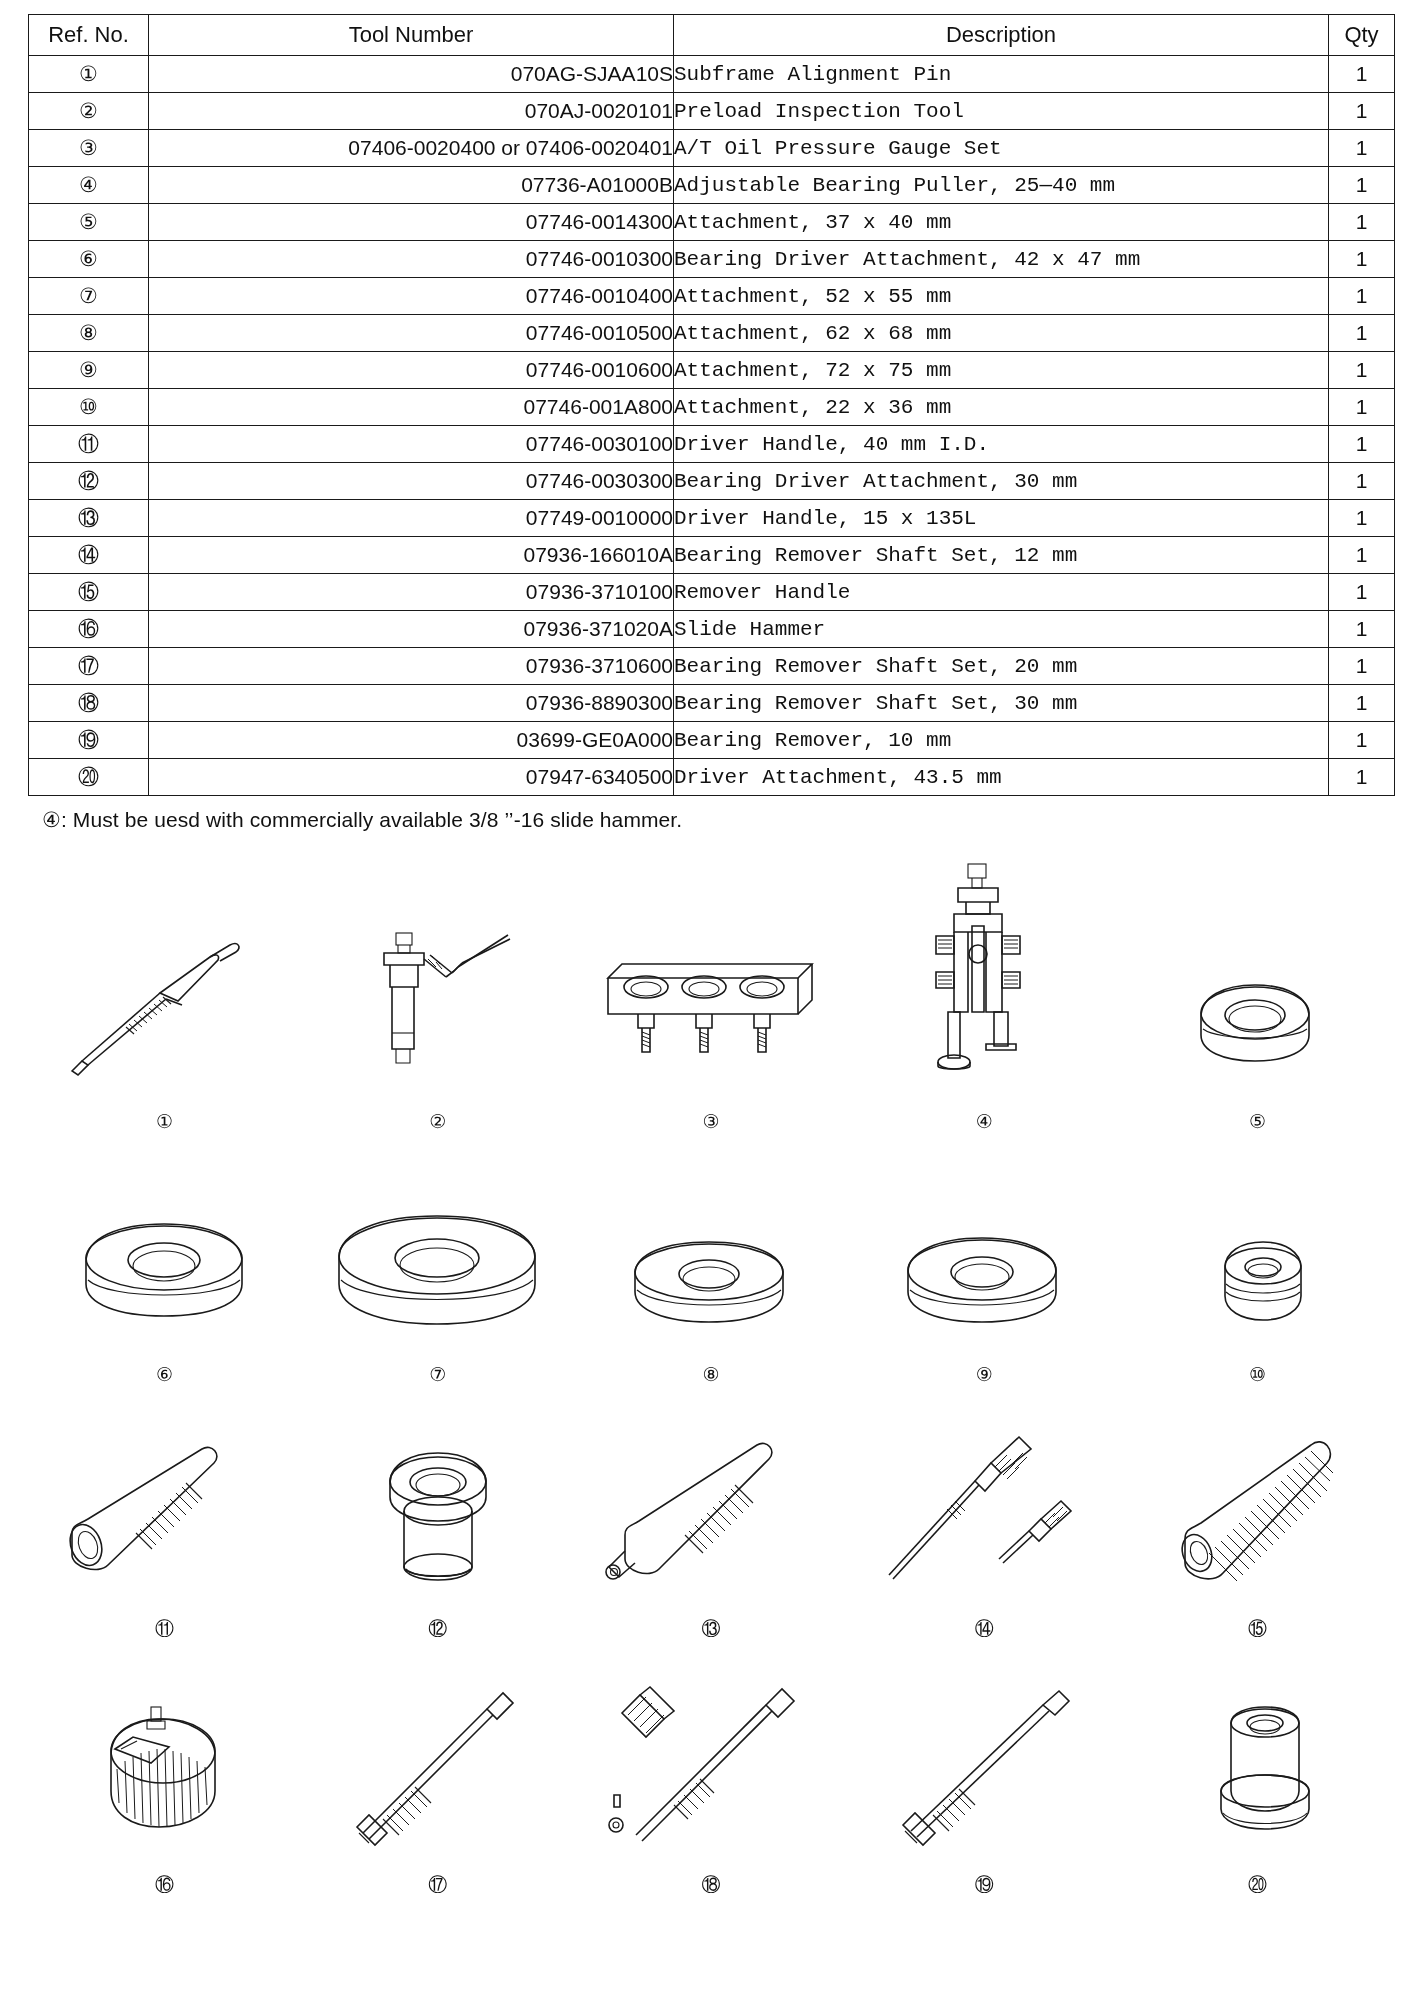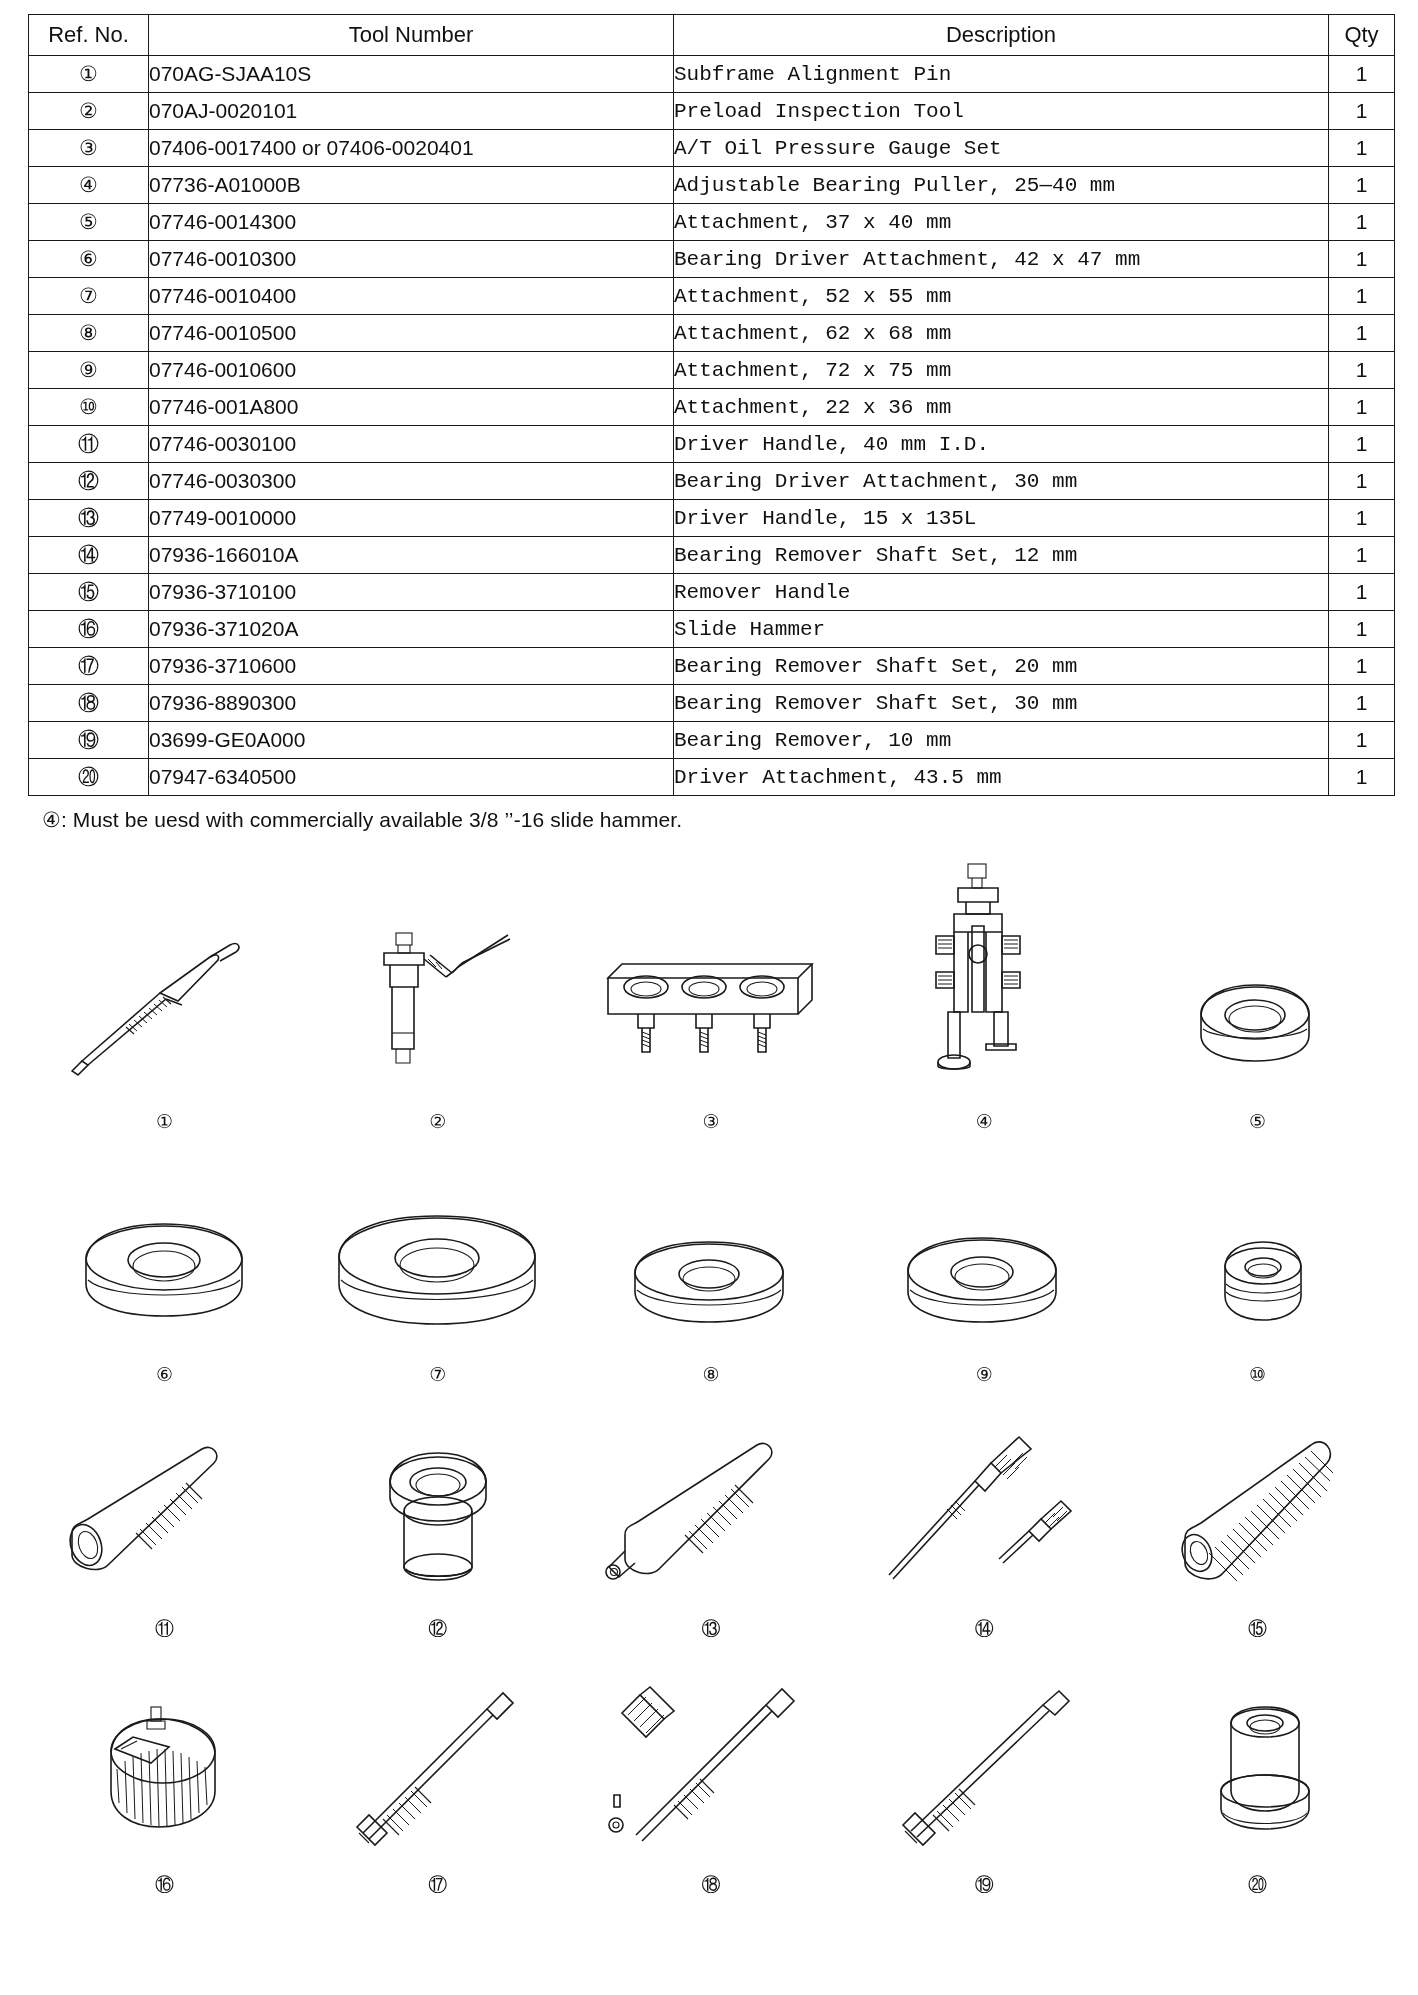--- a/index.html
+++ b/index.html
@@ -43,21 +43,21 @@
     text-align: center;
     font-size: 22px;
     height: 40px;
   }
   col.c-ref   { width: 120px; }
   col.c-tool  { width: 525px; }
   col.c-desc  { width: 655px; }
   col.c-qty   { width: 66px; }
 
   td.ref  { text-align: center; font-size: 20px; }
-  td.tool { padding-left: 10px; }
+  td.tool { padding-left: 10px; text-align: right; }
   td.desc { padding-left: 10px; font-family: Liberation Mono, monospace; }
   td.qty  { text-align: center; }
 
   .note {
     font-size: 21px;
     margin: 12px 0 0 16px;
     letter-spacing: 0.1px;
   }
 
   
@@ -125,21 +125,21 @@
         <td class="qty">1</td>
       </tr>
       <tr>
         <td class="ref">②</td>
         <td class="tool">070AJ-0020101</td>
         <td class="desc">Preload Inspection Tool</td>
         <td class="qty">1</td>
       </tr>
       <tr>
         <td class="ref">③</td>
-        <td class="tool">07406-0017400 or 07406-0020401</td>
+        <td class="tool">07406-0020400 or 07406-0020401</td>
         <td class="desc">A/T Oil Pressure Gauge Set</td>
         <td class="qty">1</td>
       </tr>
       <tr>
         <td class="ref">④</td>
         <td class="tool">07736-A01000B</td>
         <td class="desc">Adjustable Bearing Puller, 25—40 mm</td>
         <td class="qty">1</td>
       </tr>
       <tr>

